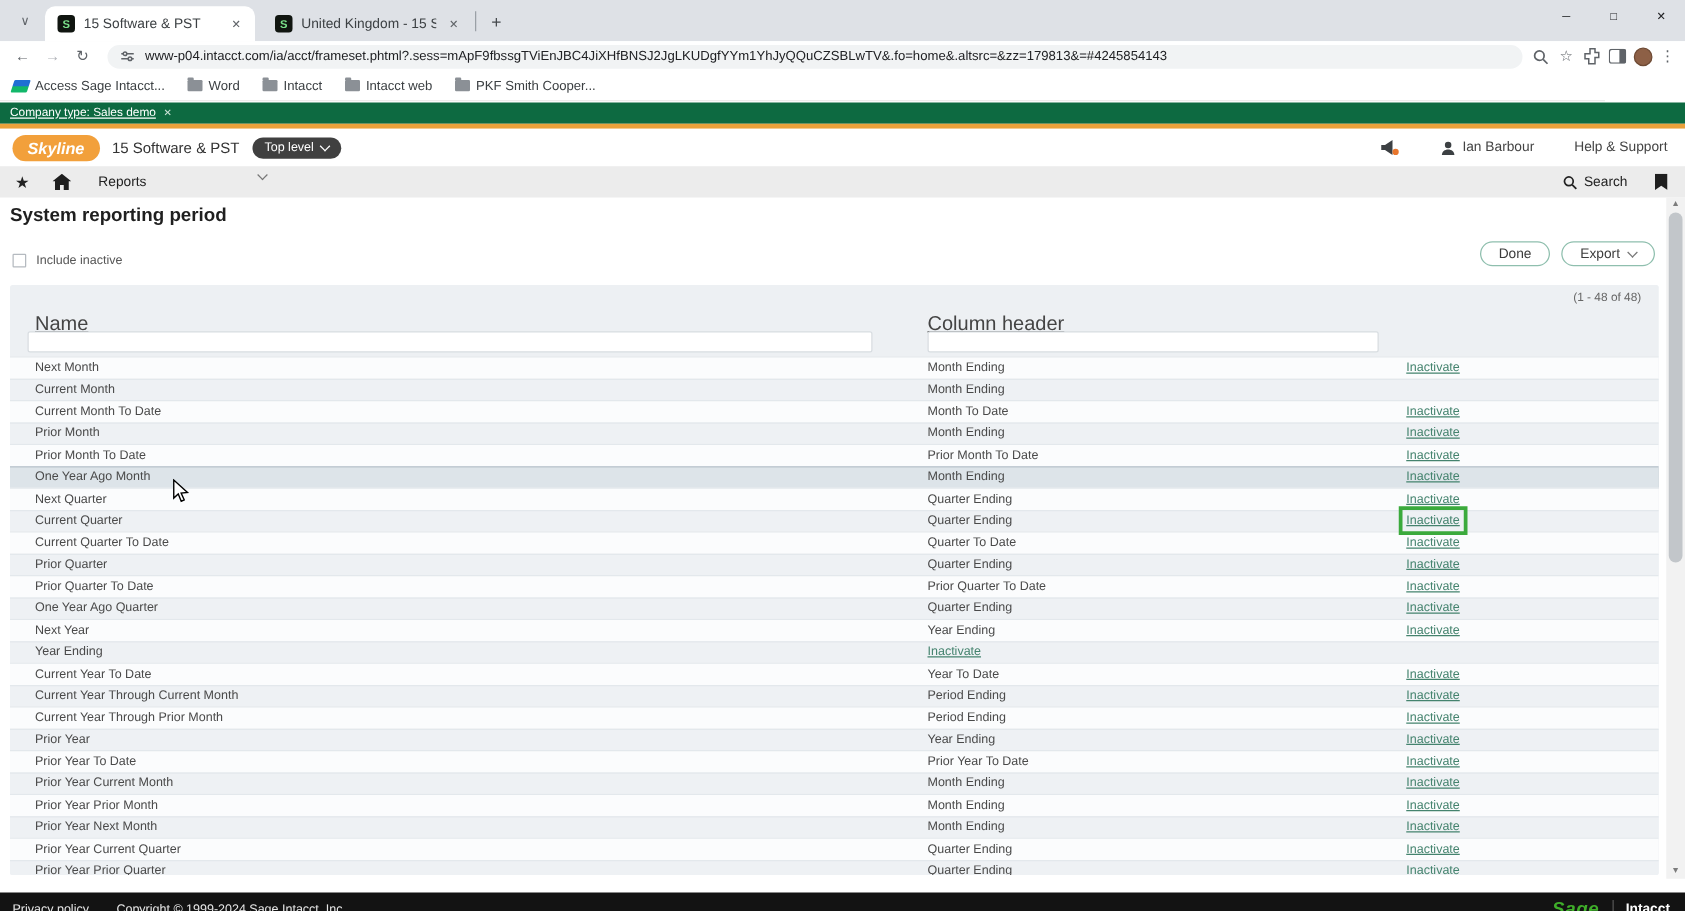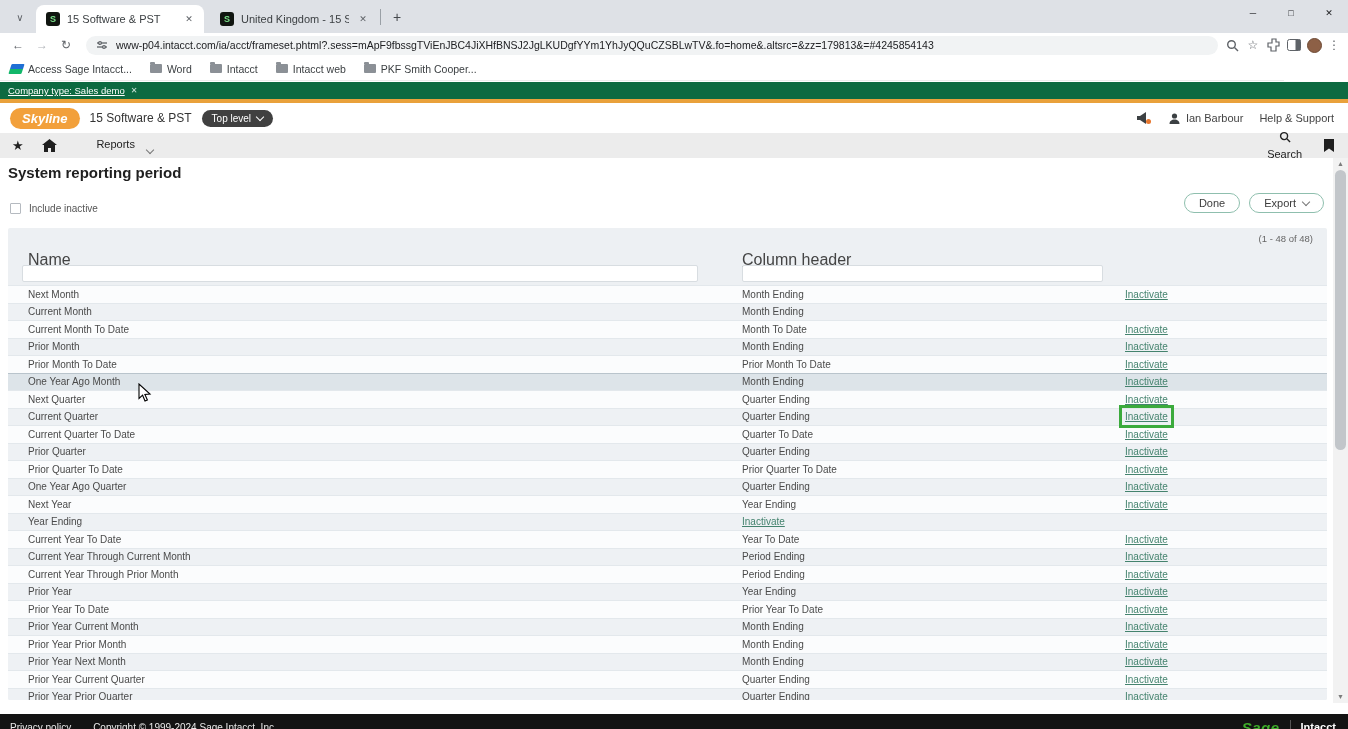--- a/index.html
+++ b/index.html
@@ -36,26 +36,26 @@
   
   #company-bar { position:absolute; top:82px; left:0; width:1348px; height:17px; background:#0d6a41; color:#fff; font-size:9.5px; display:flex; align-items:center; padding-left:8px; gap:6px; }
   #company-bar .lbl { text-decoration:underline; cursor:pointer; }
   #company-bar .x { font-size:8px; color:#cfe5da; cursor:pointer; }
   #accent { position:absolute; top:99px; left:0; width:1348px; height:4px; background:#e9a13b; }
 
   #appheader { position:absolute; top:103px; left:0; width:1348px; height:30px; background:#fff; display:flex; align-items:center; }
   .skyline { background:#f2a03b; color:#fff; font-weight:bold; font-style:italic; font-size:13px; border-radius:12px; padding:3px 12px; margin-left:10px; }
   .company-name { font-size:12px; color:#333; margin-left:10px; }
   .toplevel { background:#404040; color:#fff; font-size:10px; border-radius:10px; padding:3px 10px; margin-left:10px; display:flex; align-items:center; gap:6px; cursor:pointer; }
-  .hdr-right { margin-left:auto; display:flex; align-items:center; gap:16px; padding-right:14px; font-size:11px; color:#444; }
+  .hdr-right { margin-left:auto; display:flex; align-items:center; gap:32px; padding-right:14px; font-size:11px; color:#444; }
   .hdr-item { display:flex; align-items:center; gap:5px; cursor:pointer; }
 
   #navbar { position:absolute; top:133px; left:0; width:1348px; height:25px; background:#ececec; display:flex; align-items:center; font-size:11px; color:#222; }
   .nav-star { font-size:13px; margin:0 10px 0 12px; cursor:pointer; }
-  .nav-item { display:flex; align-items:center; cursor:pointer;flex-direction:column; }
+  .nav-item { display:flex; cursor:pointer; }
   #navbar .menu-label { margin-left:22px; }
   .chev { width:6px; height:6px; border-right:1.5px solid #777; border-bottom:1.5px solid #777; transform:rotate(45deg); display:inline-block; margin-top:-3px; }
   .chev.white { border-color:#fff; }
   #navbar .menu-chev { margin-left:90px; }
   .nav-right { margin-left:auto; display:flex; align-items:center; gap:22px; padding-right:14px; }
 
   
   #page-title { position:absolute; top:164px; left:8px; font-size:15px; font-weight:bold; color:#1f1f1f; }
   #title-actions { position:absolute; top:165px; right:24px; display:flex; gap:9px; }
   .pill-btn { border:1px solid #8fbfae; border-radius:11px; background:#fff; font-size:11px; color:#3c3c3c; padding:3px 14px; display:flex; align-items:center; gap:7px; cursor:pointer;margin-top:28px; }

